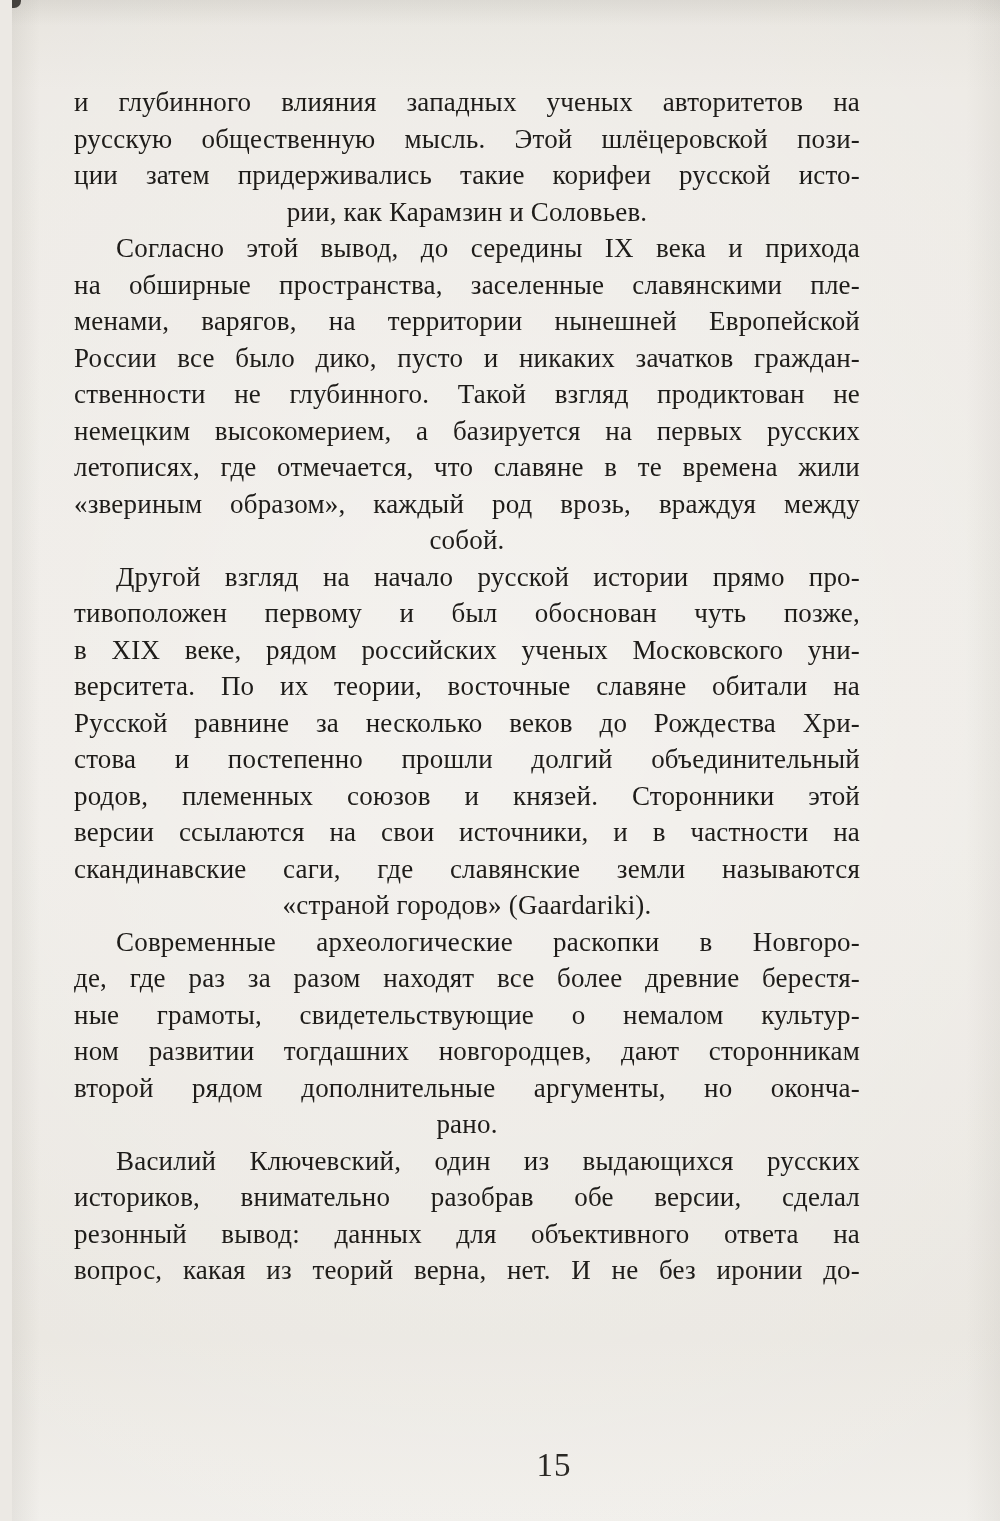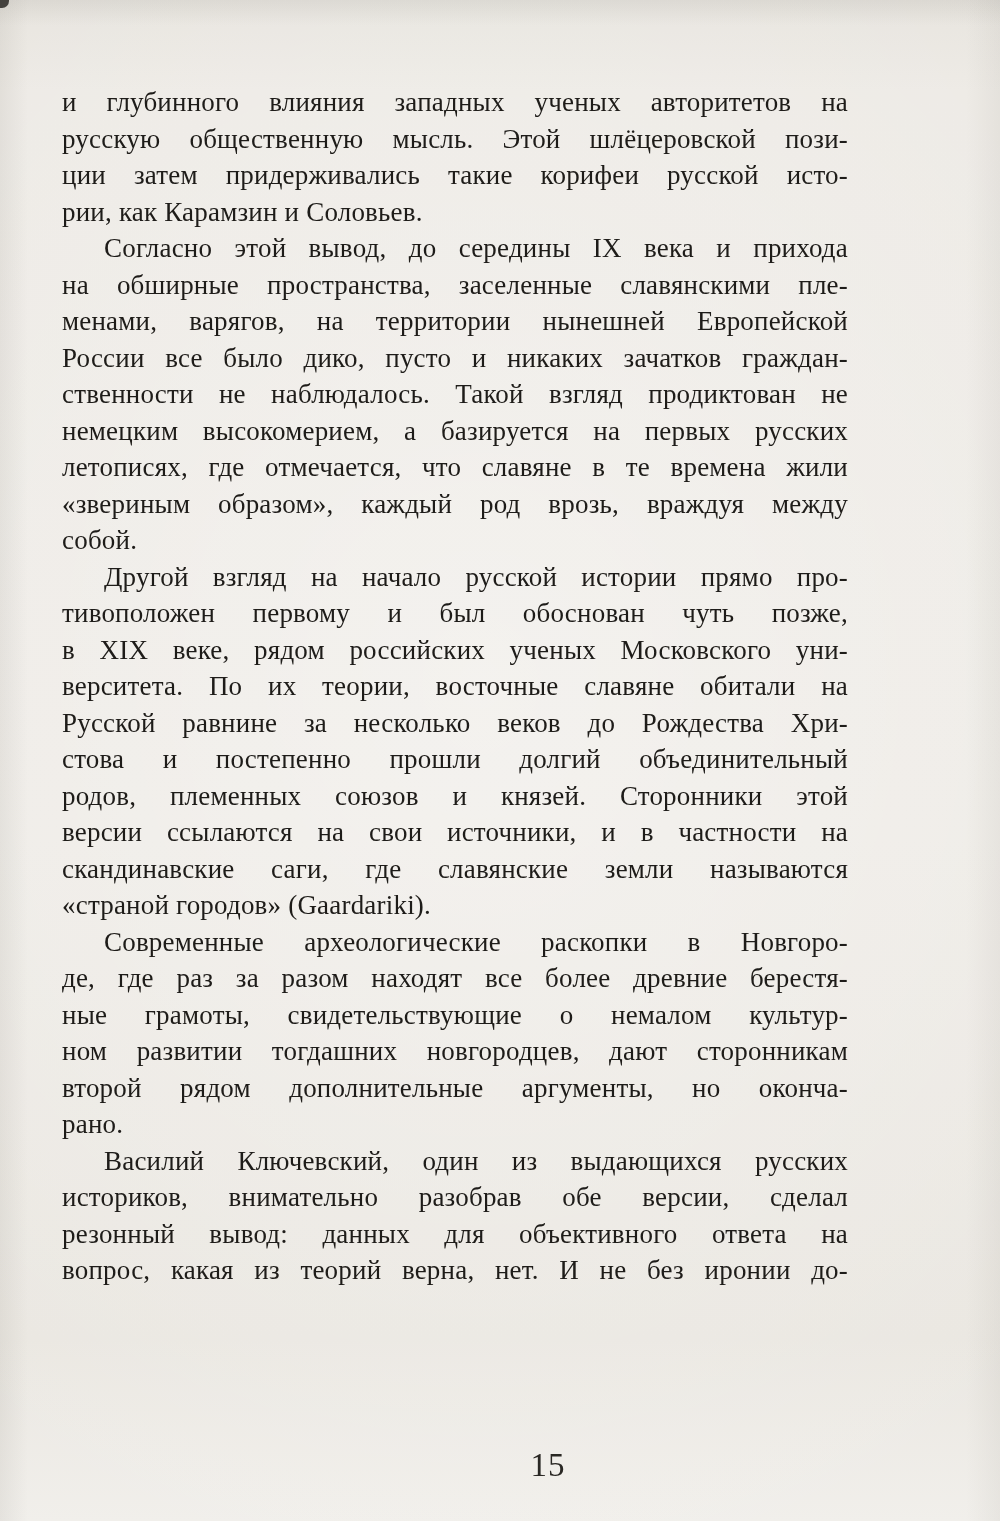--- a/index.html
+++ b/index.html
@@ -15,20 +15,21 @@
     background: #ece9e4;
   }
   .page {
     position: absolute;
     inset: 0;
     background:
       radial-gradient(ellipse 120% 90% at 48% 45%, rgba(255,255,255,0.35), rgba(255,255,255,0) 70%),
       linear-gradient(180deg, #e7e4de 0%, #edeae5 6%, #eeebe6 55%, #eae7e1 88%, #f1efeb 100%),
       #ece9e4;
     color: #211f1c;
+    margin-left: 12px;
   }
   
   .page::before {
     content: "";
     position: absolute;
     inset: 0;
     pointer-events: none;
     background:
       linear-gradient(90deg, rgba(120,115,105,0.10) 0, rgba(120,115,105,0) 28px),
       linear-gradient(270deg, rgba(120,115,105,0.08) 0, rgba(120,115,105,0) 34px),
@@ -49,21 +50,21 @@
     left: 62px;
     top: 84px;
     width: 786px;
     font-size: 27px;
     line-height: 36.5px;
     letter-spacing: 0.2px;
     color: #1e1c19;
   }
   .line {
     white-space: normal;
-    text-align: left;
+    text-align: center;
   }
   .line.j {
     text-align: justify;
     text-align-last: justify;
   }
   .line.indent {
     text-indent: 42px;
   }
   .page-number {
     position: absolute;
@@ -84,21 +85,21 @@
   <div class="corner-mark"></div>
   <div class="text-block">
       <div class="line j">и глубинного влияния западных ученых авторитетов на</div>
       <div class="line j">русскую общественную мысль. Этой шлёцеровской пози-</div>
       <div class="line j">ции затем придерживались такие корифеи русской исто-</div>
       <div class="line">рии, как Карамзин и Соловьев.</div>
       <div class="line j indent">Согласно этой вывод, до середины IX века и прихода</div>
       <div class="line j">на обширные пространства, заселенные славянскими пле-</div>
       <div class="line j">менами, варягов, на территории нынешней Европейской</div>
       <div class="line j">России все было дико, пусто и никаких зачатков граждан-</div>
-      <div class="line j">ственности не наблюдалось. Такой взгляд продиктован не</div>
+      <div class="line j">ственности не глубинного. Такой взгляд продиктован не</div>
       <div class="line j">немецким высокомерием, а базируется на первых русских</div>
       <div class="line j">летописях, где отмечается, что славяне в те времена жили</div>
       <div class="line j">«звериным образом», каждый род врозь, враждуя между</div>
       <div class="line">собой.</div>
       <div class="line j indent">Другой взгляд на начало русской истории прямо про-</div>
       <div class="line j">тивоположен первому и был обоснован чуть позже,</div>
       <div class="line j">в XIX веке, рядом российских ученых Московского уни-</div>
       <div class="line j">верситета. По их теории, восточные славяне обитали на</div>
       <div class="line j">Русской равнине за несколько веков до Рождества Хри-</div>
       <div class="line j">стова и постепенно прошли долгий объединительный</div>

